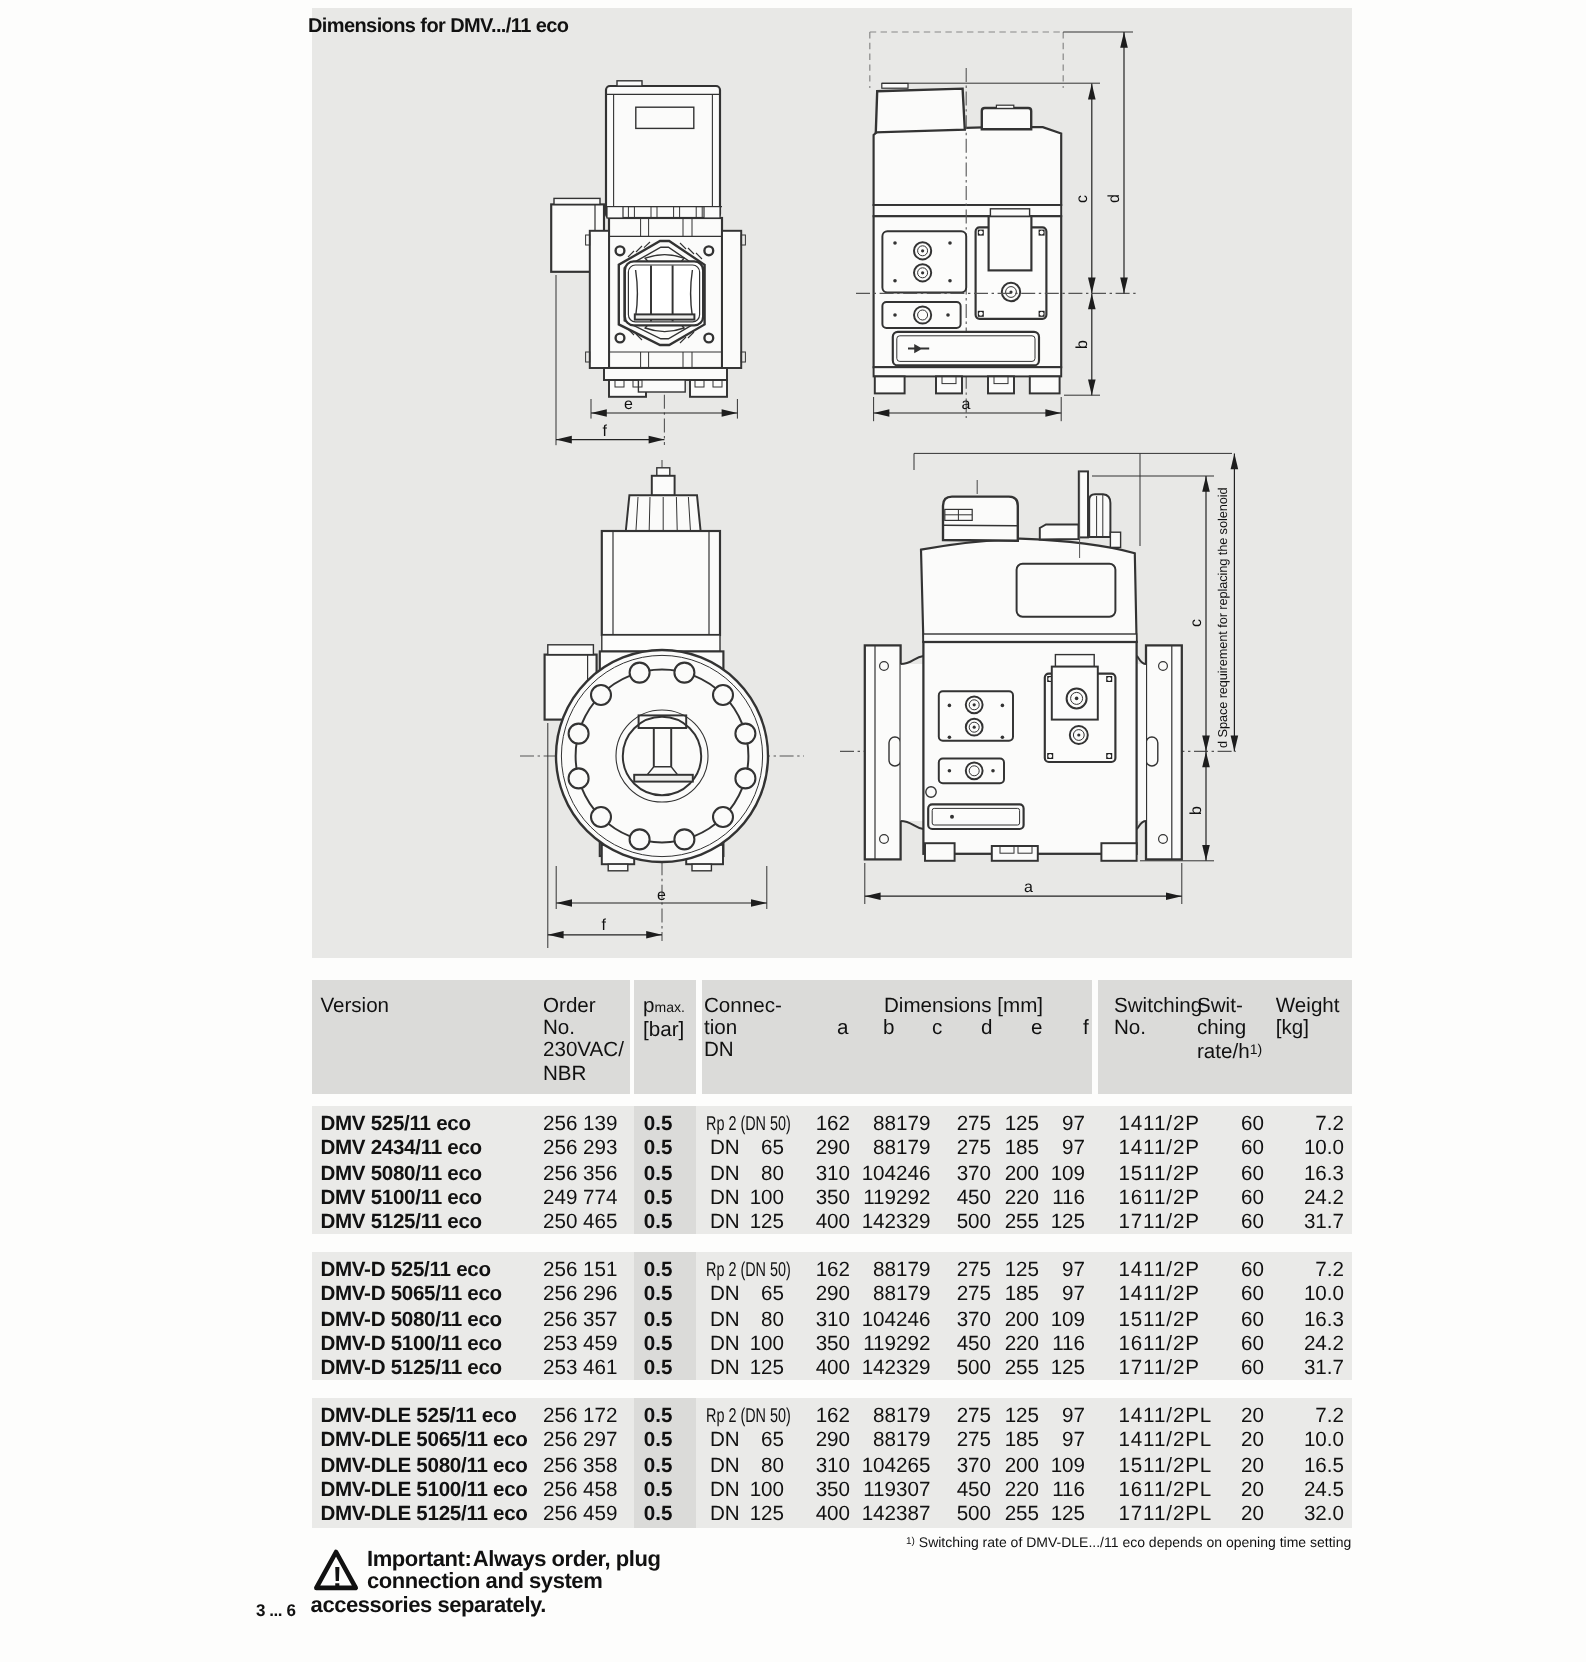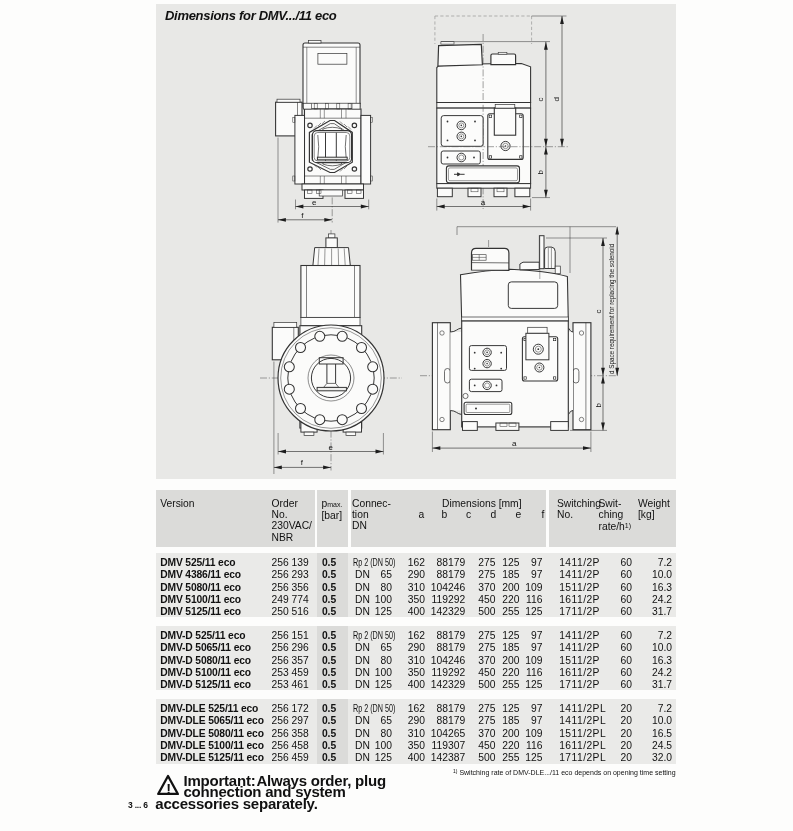--- a/index.html
+++ b/index.html
@@ -1,19 +1,19 @@
 <!DOCTYPE html>
 <html><head>
 <meta charset="utf-8">
 <style>
 html,body{margin:0;padding:0;}
 body{width:793px;height:831px;background:#fdfdfc;position:relative;overflow:hidden;
      font-family:"Liberation Sans",sans-serif;}
 #panel{position:absolute;left:156px;top:4px;width:520px;height:475px;background:#e8e8e6;}
-#title{position:absolute;left:165px;top:8px;font-size:13px;font-weight:bold;color:#111;letter-spacing:-0.3px;font-style:italic;}
+#title{position:absolute;left:154px;top:8px;font-size:10px;font-weight:bold;color:#111;letter-spacing:-0.3px;}
 .hblk{position:absolute;background:#dbdbd9;}
 .band{position:absolute;left:156px;width:519.5px;background:#eaeae8;}
 .pcol{position:absolute;left:317px;width:31px;background:#dbdbd9;}
 .ht{position:absolute;font-size:10.3px;font-weight:normal;line-height:11.35px;color:#111;white-space:pre;}
 .row{position:absolute;left:0;top:0;width:793px;height:12.3px;font-size:10.3px;color:#111;}
 .row span{position:absolute;line-height:12.3px;white-space:pre;}
 .cv{left:160.2px;font-weight:bold;letter-spacing:-0.15px;}
 .co{left:271.5px;}
 .cp{left:321.9px;font-weight:bold;}
 .cc{left:355px;}
@@ -22,21 +22,21 @@
 .ca{left:395px;width:30px;text-align:right;}
 .cb{left:423px;width:25px;text-align:right;}
 .cc2{left:448px;width:15px;text-align:right;}
 .cd{left:471px;width:24.5px;text-align:right;}
 .ce{left:490px;width:29.5px;text-align:right;}
 .cf{left:518px;width:24.5px;text-align:right;}
 .cs{left:559.2px;letter-spacing:0.45px;}
 .cw{left:612px;width:20px;text-align:right;}
 .ck{left:640px;width:32px;text-align:right;}
 #fn{position:absolute;font-size:7px;color:#111;}
-.ft{position:absolute;font-size:15px;font-weight:bold;color:#111;line-height:11.9px;letter-spacing:-0.22px;}
+.ft{position:absolute;font-size:11px;font-weight:bold;color:#111;line-height:11.9px;letter-spacing:-0.22px;}
 </style>
 </head>
 <body>
 <div id="panel"></div>
 <div id="title">Dimensions for DMV.../11 eco</div>
 
 <svg id="drawsvg" width="520" height="475" viewBox="0 0 520 475" style="position:absolute;left:156px;top:4px;">
 <defs>
 <marker id="mE" markerWidth="9" markerHeight="5" refX="8.4" refY="2.5" orient="auto" markerUnits="userSpaceOnUse">
         <path d="M0.5,0.6 L8.4,2.5 L0.5,4.4 Z" fill="#1d1d1d"></path>
@@ -424,21 +424,21 @@
       <span class="cb">88</span>
       <span class="cc2">179</span>
       <span class="cd">275</span>
       <span class="ce">125</span>
       <span class="cf">97</span>
       <span class="cs">1411/2P</span>
       <span class="cw">60</span>
       <span class="ck">7.2</span>
     </div>
     <div class="row" style="top:569.3999999999999px;">
-      <span class="cv">DMV 4386/11 eco</span>
+      <span class="cv">DMV 2434/11 eco</span>
       <span class="co">256 293</span>
       <span class="cp">0.5</span>
       <span class="cc">DN</span>
       <span class="cn">65</span>
       <span class="ca">290</span>
       <span class="cb">88</span>
       <span class="cc2">179</span>
       <span class="cd">275</span>
       <span class="ce">185</span>
       <span class="cf">97</span>
@@ -473,21 +473,21 @@
       <span class="cc2">292</span>
       <span class="cd">450</span>
       <span class="ce">220</span>
       <span class="cf">116</span>
       <span class="cs">1611/2P</span>
       <span class="cw">60</span>
       <span class="ck">24.2</span>
     </div>
     <div class="row" style="top:606.3px;">
       <span class="cv">DMV 5125/11 eco</span>
-      <span class="co">250 516</span>
+      <span class="co">250 465</span>
       <span class="cp">0.5</span>
       <span class="cc">DN</span>
       <span class="cn">125</span>
       <span class="ca">400</span>
       <span class="cb">142</span>
       <span class="cc2">329</span>
       <span class="cd">500</span>
       <span class="ce">255</span>
       <span class="cf">125</span>
       <span class="cs">1711/2P</span>

